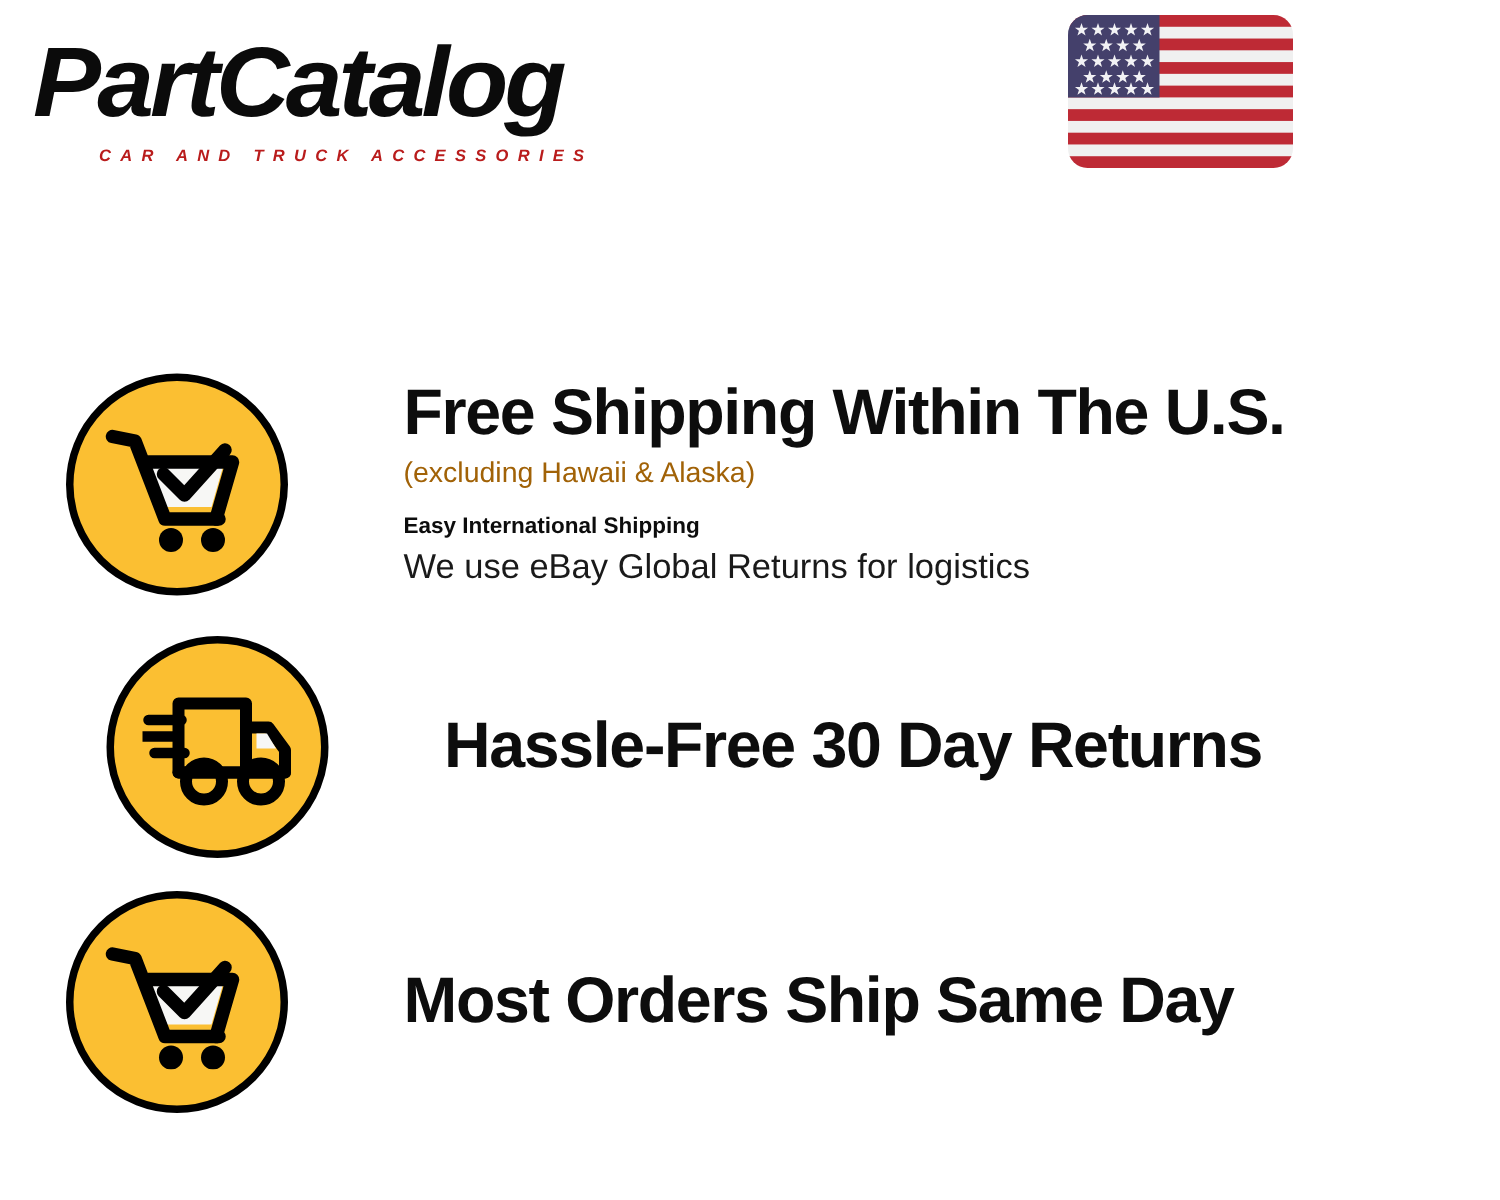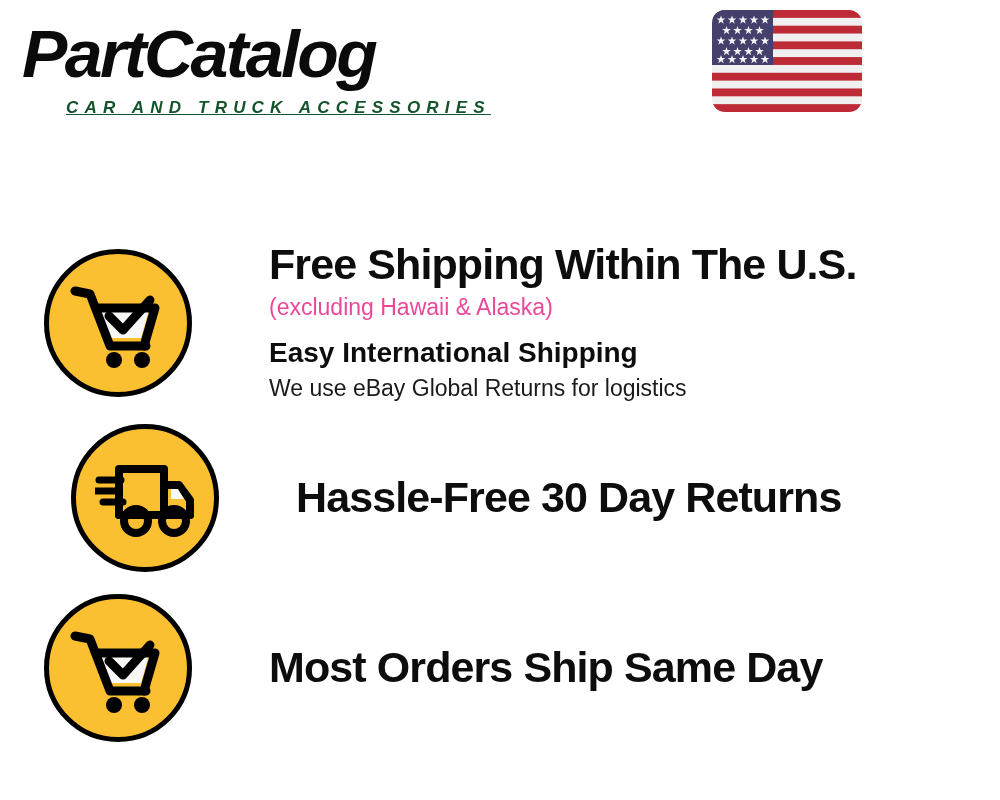--- a/index.html
+++ b/index.html
@@ -45,25 +45,24 @@
     transform: scaleX(1.03);
     transform-origin: left center;
   }
   .brand-tagline {
     position: absolute;
     left: 44px;
     top: 76px;
     font-family: "Liberation Sans", sans-serif;
     font-weight: bold;
     font-style: italic;
-    font-size: 17px;
+    font-size: 11px;
     letter-spacing: 6.2px;
-    color: #14532d;
-    white-space: nowrap;
-    text-decoration: underline;
+    color: #b91c1c;
+    white-space: nowrap;
   }
 
   .seller-block {
     position: absolute;
     right: 14px;
     top: 10px;
     width: 270px;
     text-align: right;
   }
   .flag {
@@ -127,30 +126,30 @@
     font-weight: bold;
     font-size: 43px;
     line-height: 1.08;
     letter-spacing: -0.9px;
     color: #0d0d0d;
     white-space: nowrap;
   }
   .feature-sub {
     font-family: "Liberation Sans", sans-serif;
     font-weight: normal;
-    font-size: 23px;
+    font-size: 19px;
     line-height: 1.3;
-    color: #ec4899;
+    color: #a16207;
     margin-top: 6px;
     white-space: nowrap;
   }
   .feature-sub-strong {
     font-family: "Liberation Sans", sans-serif;
     font-weight: bold;
-    font-size: 28px;
+    font-size: 15px;
     line-height: 1.3;
     color: #0d0d0d;
     margin-top: 12px;
     white-space: nowrap;
   }
   .feature-sub-plain {
     font-family: "Liberation Sans", sans-serif;
     font-weight: normal;
     font-size: 23px;
     line-height: 1.3;

